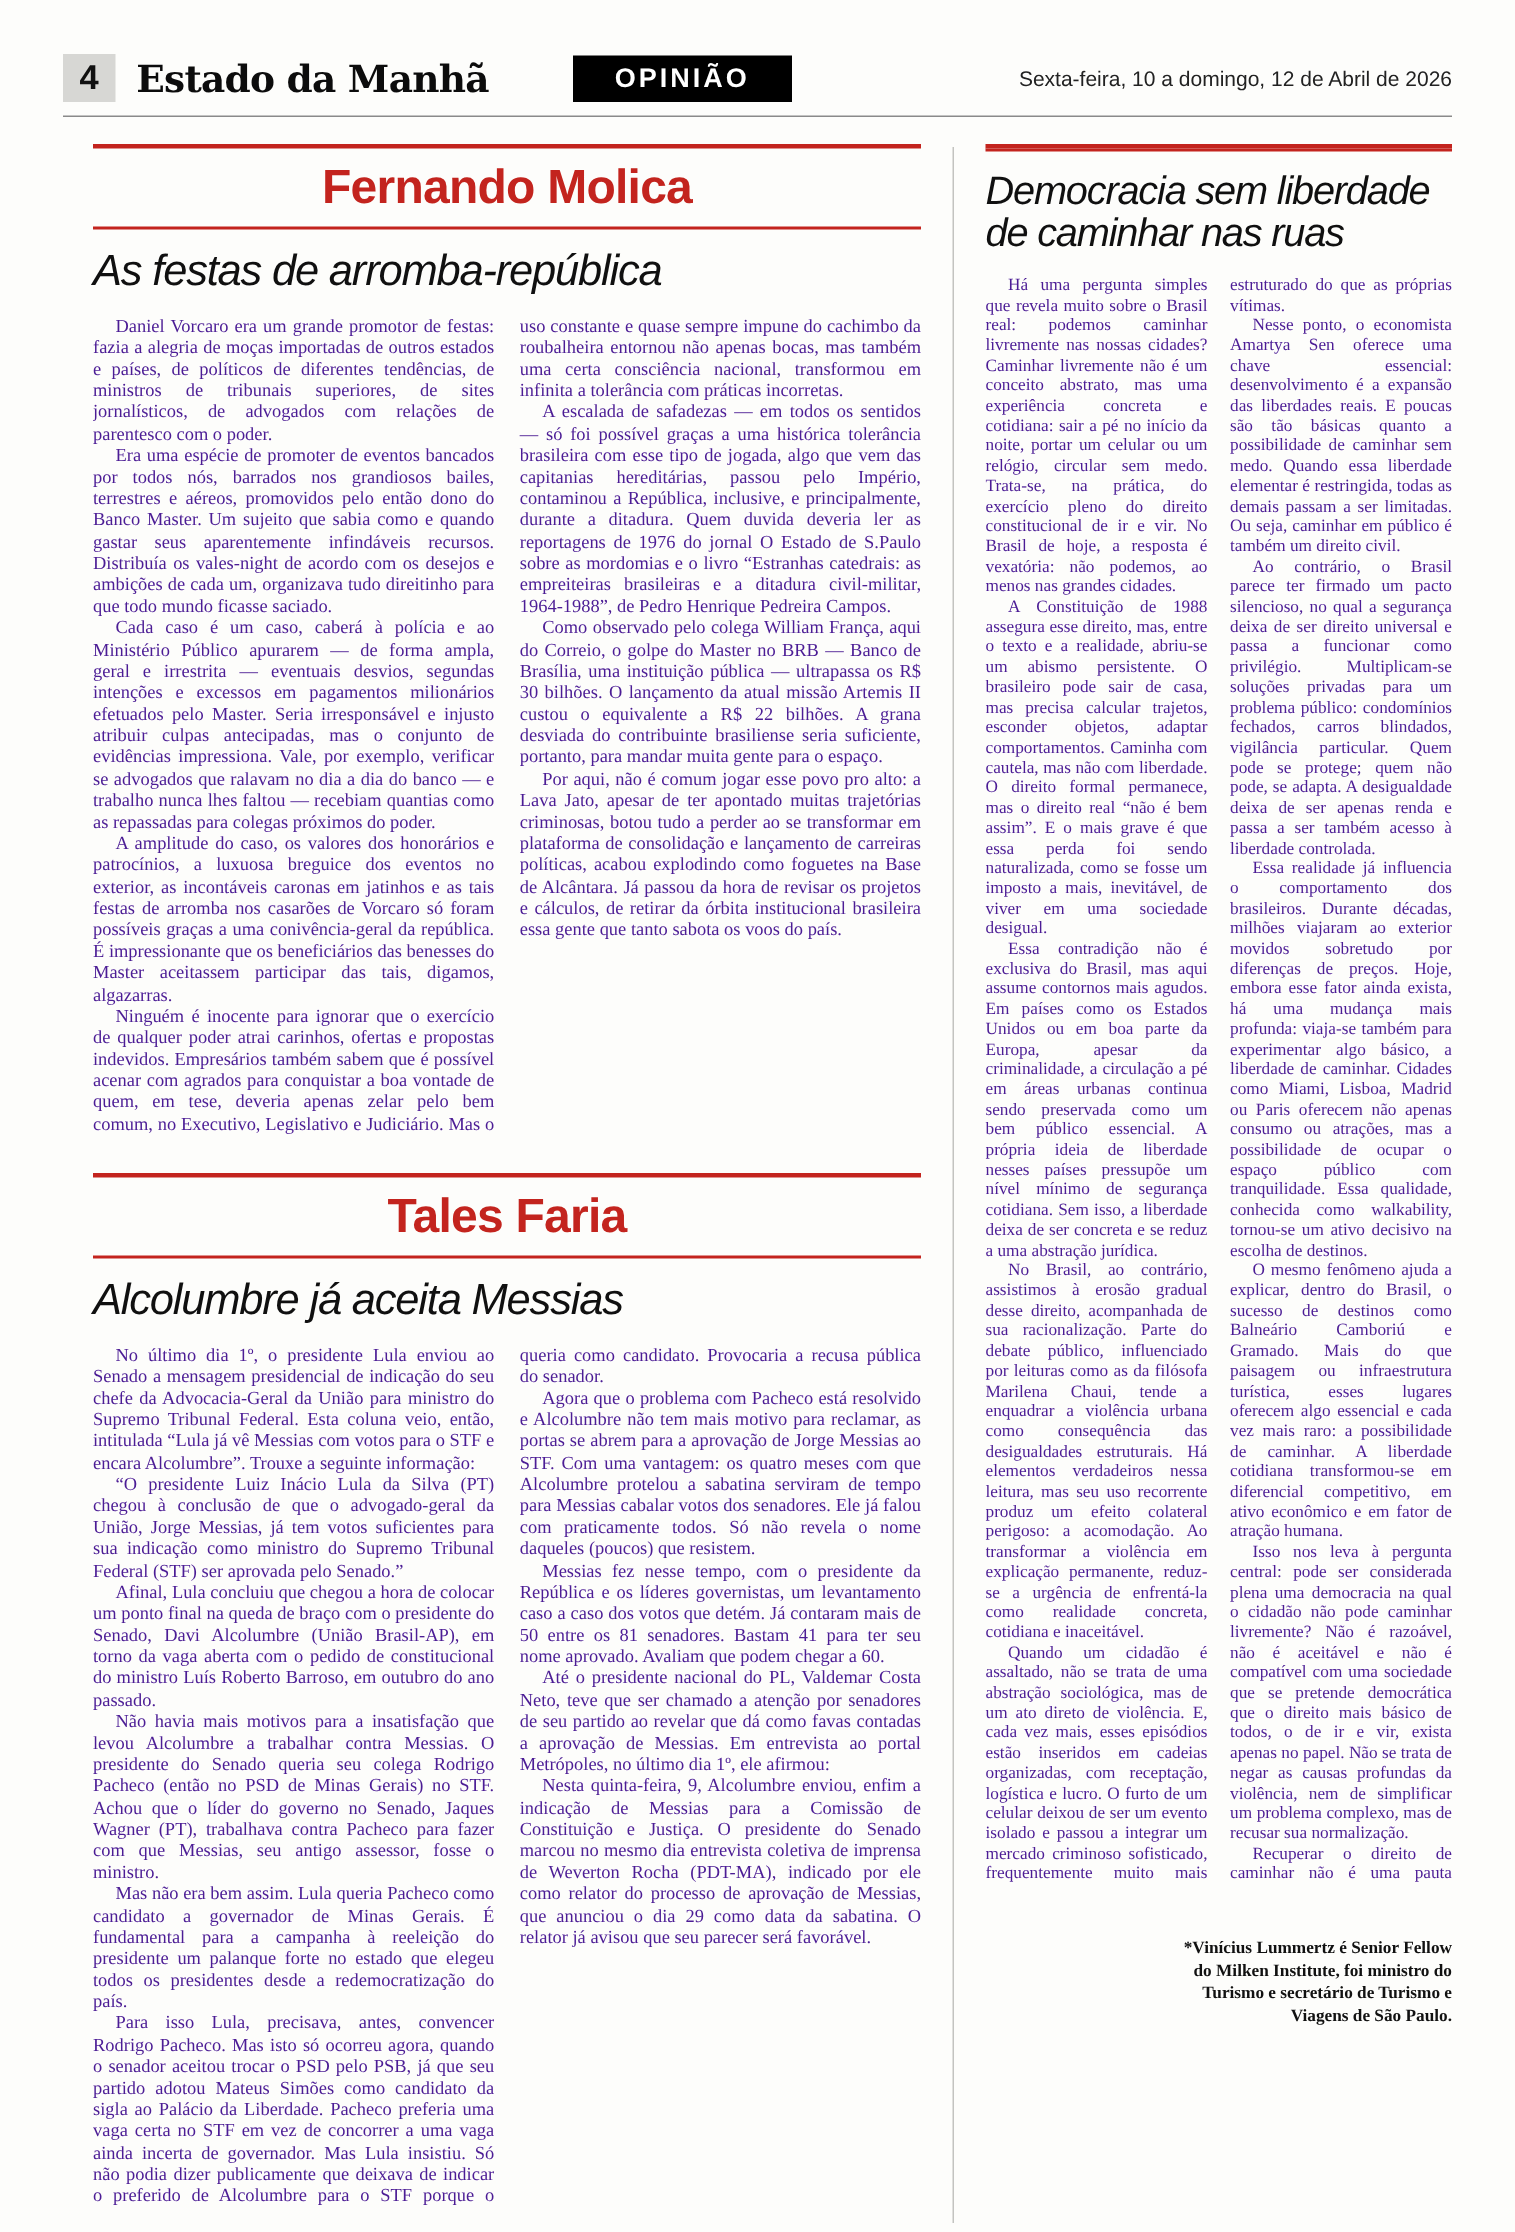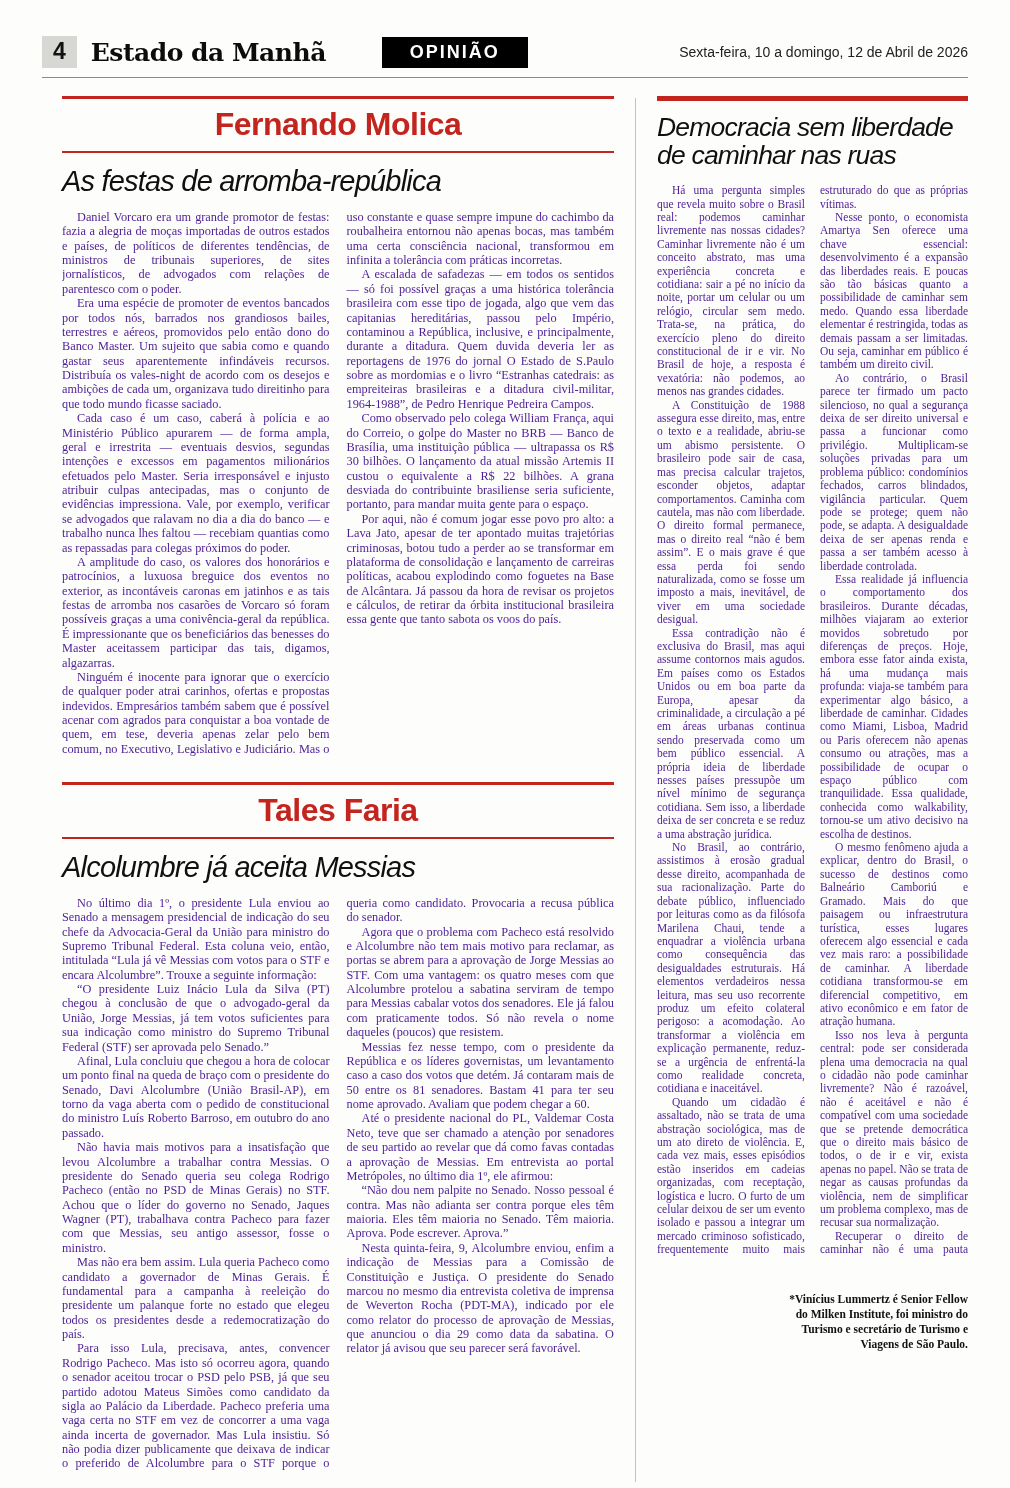--- a/index.html
+++ b/index.html
@@ -107,21 +107,20 @@
         <div class="article-body faria-body">
             <p>No último dia 1º, o presidente Lula enviou ao Senado a mensagem presidencial de indicação do seu chefe da Advocacia-Geral da União para ministro do Supremo Tribunal Federal. Esta coluna veio, então, intitulada “Lula já vê Messias com votos para o STF e encara Alcolumbre”. Trouxe a seguinte informação:</p>
             <p>“O presidente Luiz Inácio Lula da Silva (PT) chegou à conclusão de que o advogado-geral da União, Jorge Messias, já tem votos suficientes para sua indicação como ministro do Supremo Tribunal Federal (STF) ser aprovada pelo Senado.”</p>
             <p>Afinal, Lula concluiu que chegou a hora de colocar um ponto final na queda de braço com o presidente do Senado, Davi Alcolumbre (União Brasil-AP), em torno da vaga aberta com o pedido de constitucional do ministro Luís Roberto Barroso, em outubro do ano passado.</p>
             <p>Não havia mais motivos para a insatisfação que levou Alcolumbre a trabalhar contra Messias. O presidente do Senado queria seu colega Rodrigo Pacheco (então no PSD de Minas Gerais) no STF. Achou que o líder do governo no Senado, Jaques Wagner (PT), trabalhava contra Pacheco para fazer com que Messias, seu antigo assessor, fosse o ministro.</p>
             <p>Mas não era bem assim. Lula queria Pacheco como candidato a governador de Minas Gerais. É fundamental para a campanha à reeleição do presidente um palanque forte no estado que elegeu todos os presidentes desde a redemocratização do país.</p>
             <p>Para isso Lula, precisava, antes, convencer Rodrigo Pacheco. Mas isto só ocorreu agora, quando o senador aceitou trocar o PSD pelo PSB, já que seu partido adotou Mateus Simões como candidato da sigla ao Palácio da Liberdade. Pacheco preferia uma vaga certa no STF em vez de concorrer a uma vaga ainda incerta de governador. Mas Lula insistiu. Só não podia dizer publicamente que deixava de indicar o preferido de Alcolumbre para o STF porque o queria como candidato. Provocaria a recusa pública do senador.</p>
             <p>Agora que o problema com Pacheco está resolvido e Alcolumbre não tem mais motivo para reclamar, as portas se abrem para a aprovação de Jorge Messias ao STF. Com uma vantagem: os quatro meses com que Alcolumbre protelou a sabatina serviram de tempo para Messias cabalar votos dos senadores. Ele já falou com praticamente todos. Só não revela o nome daqueles (poucos) que resistem.</p>
             <p>Messias fez nesse tempo, com o presidente da República e os líderes governistas, um levantamento caso a caso dos votos que detém. Já contaram mais de 50 entre os 81 senadores. Bastam 41 para ter seu nome aprovado. Avaliam que podem chegar a 60.</p>
             <p>Até o presidente nacional do PL, Valdemar Costa Neto, teve que ser chamado a atenção por senadores de seu partido ao revelar que dá como favas contadas a aprovação de Messias. Em entrevista ao portal Metrópoles, no último dia 1º, ele afirmou:</p>
-            <p>“Não dou nem palpite no Senado. Nosso pessoal é contra. Mas não adianta ser contra porque eles têm maioria. Eles têm maioria no Senado. Têm maioria. Aprova. Pode escrever. Aprova.”</p>
             <p>Nesta quinta-feira, 9, Alcolumbre enviou, enfim a indicação de Messias para a Comissão de Constituição e Justiça. O presidente do Senado marcou no mesmo dia entrevista coletiva de imprensa de Weverton Rocha (PDT-MA), indicado por ele como relator do processo de aprovação de Messias, que anunciou o dia 29 como data da sabatina. O relator já avisou que seu parecer será favorável.</p>
           </div>
       </article>
 
     </div>
 
     <div class="v-divider"></div>
 
     <div class="col-right">
 

